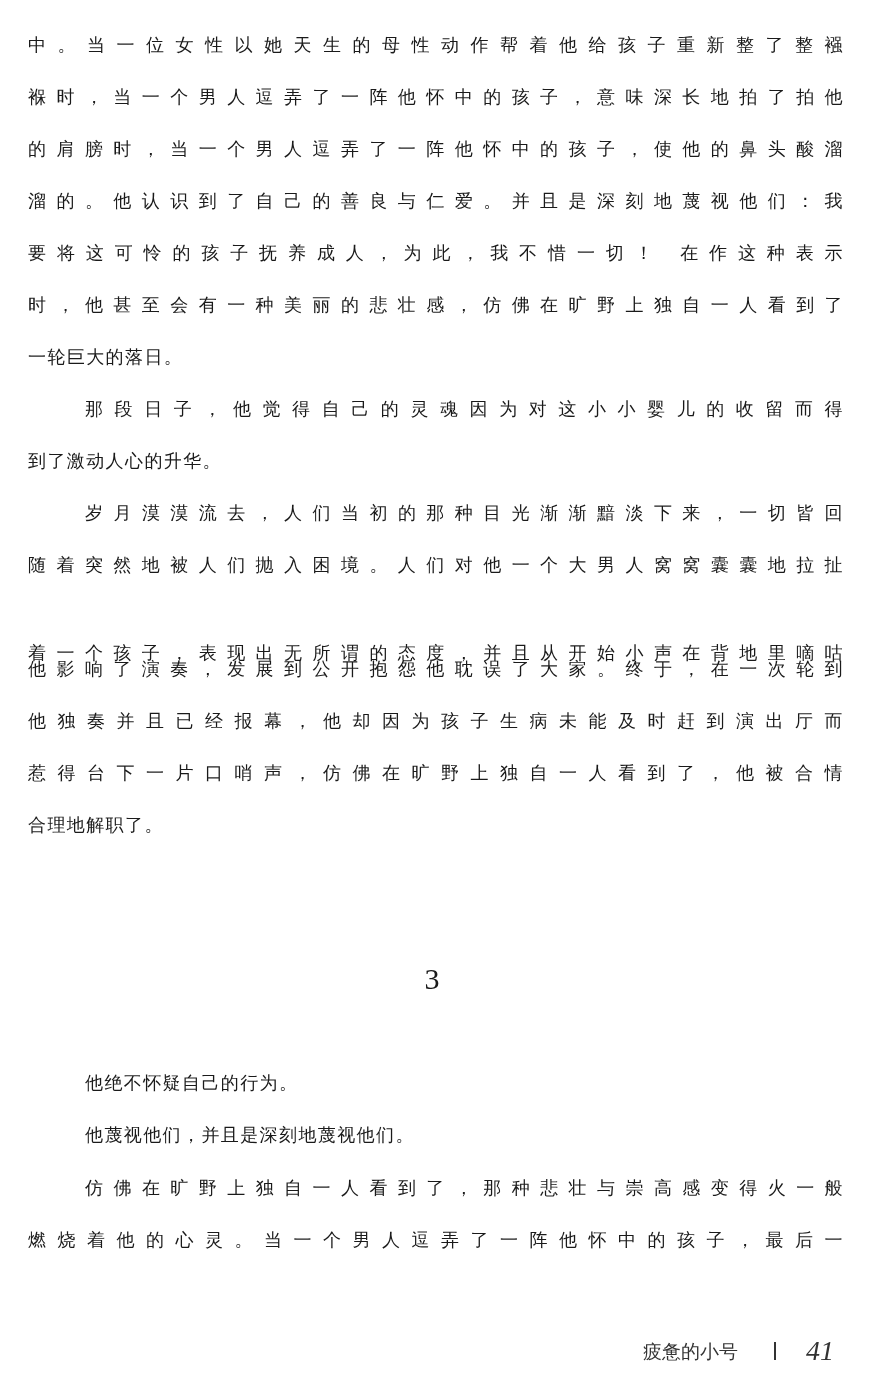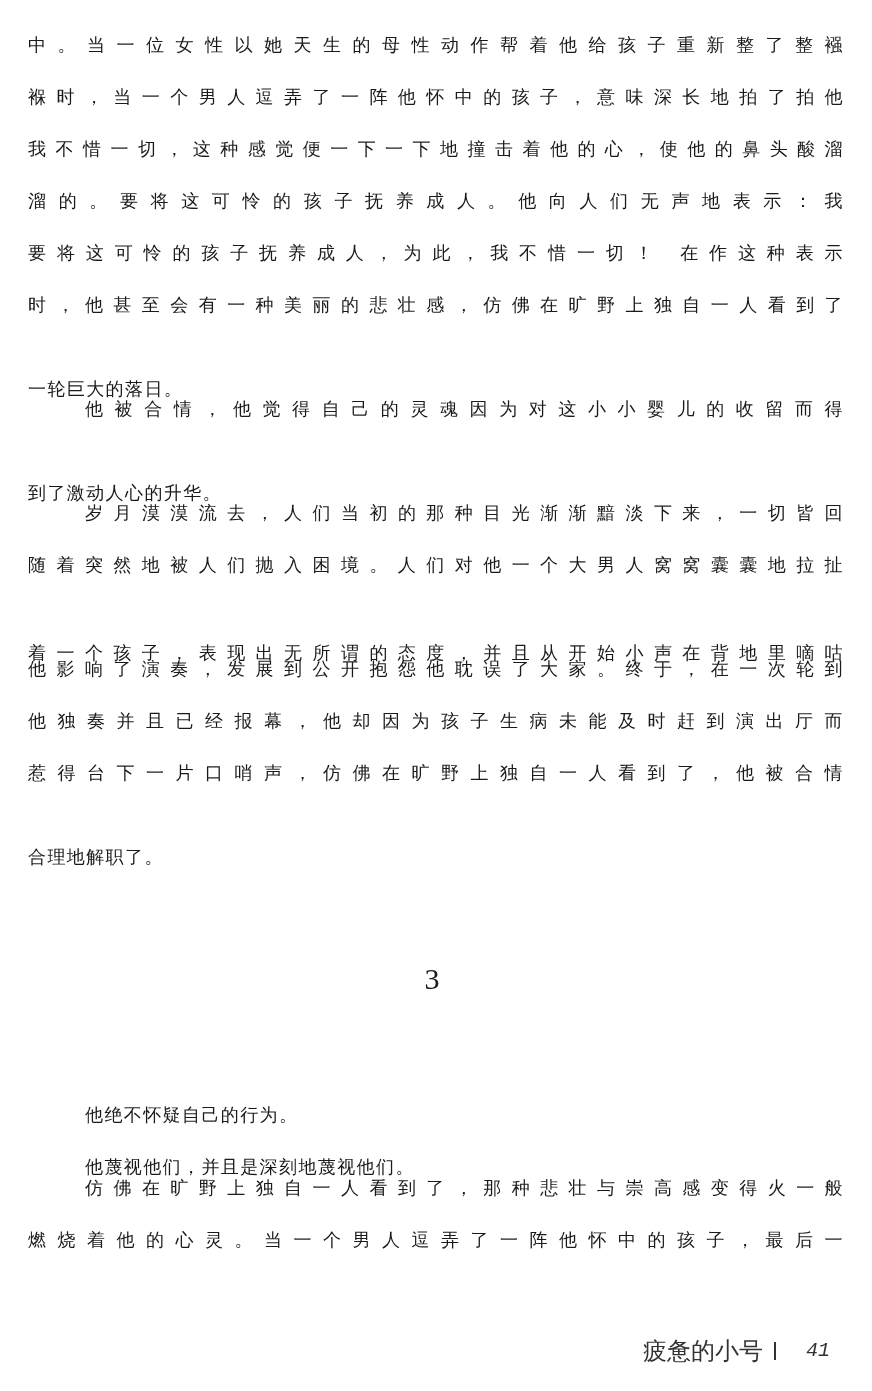--- a/index.html
+++ b/index.html
@@ -8,49 +8,49 @@
       font-family: "DejaVu Serif", "Liberation Serif", serif;
       color: #1a1a1a;
     }
     .page { position: absolute; left: 28px; top: 0; width: 816px; }
     .line {
       position: absolute; left: 0; width: 816px;
       font-size: 18px; line-height: 32px; height: 32px;
       white-space: nowrap; letter-spacing: 1.4px;
       text-align: justify; text-align-last: justify;
     }
-    .line.last { text-align-last: left; margin-top: 32px; }
+    .line.last { text-align-last: left; }
     .line.indent { padding-left: 57px; width: 759px; }
     .section-num {
       position: absolute; left: 0; width: 808px; text-align: center;
       top: 962px; font-size: 30px; line-height: 34px;
       font-family: "Liberation Serif", serif;
     }
     .footer {
       position: absolute; top: 1334px; height: 34px; line-height: 34px;
       font-size: 20px; color: #333;
     }
-    .footer-title { left: 643px; font-family: "DejaVu Sans", sans-serif; font-size: 24px; }
+    .footer-title { left: 643px; font-family: "DejaVu Sans", sans-serif; font-size: 19px; }
     .footer-sep { left: 774px; width: 2px; height: 18px; top: 1342px; background: #333; }
-    .footer-page { left: 806px; font-style: italic; font-family: Liberation Mono, monospace; font-size: 20px; }
+    .footer-page { left: 806px; font-style: italic; font-family: Liberation Serif, serif; font-size: 28px; }
   </style>
 </head>
 <body>
 
 <div class="page">
 
   <div class="line" style="top:29px">中。当一位女性以她天生的母性动作帮着他给孩子重新整了整襁</div>
   <div class="line" style="top:81px">褓时，当一个男人逗弄了一阵他怀中的孩子，意味深长地拍了拍他</div>
-  <div class="line" style="top:133px">我不惜一切，这种感觉便一下一下地撞击着他的心，使他的鼻头酸溜</div>
-  <div class="line" style="top:185px">溜的。要将这可怜的孩子抚养成人。他向人们无声地表示：我</div>
+  <div class="line" style="top:133px">的肩膀时，当一个男人逗弄了一阵他怀中的孩子，使他的鼻头酸溜</div>
+  <div class="line" style="top:185px">溜的。他认识到了自己的善良与仁爱。并且是深刻地蔑视他们：我</div>
   <div class="line" style="top:237px">要将这可怜的孩子抚养成人，为此，我不惜一切！ 在作这种表示</div>
   <div class="line" style="top:289px">时，他甚至会有一种美丽的悲壮感，仿佛在旷野上独自一人看到了</div>
   <div class="line last" style="top:341px">一轮巨大的落日。</div>
 
-  <div class="line indent" style="top:393px">他被合情，他觉得自己的灵魂因为对这小小婴儿的收留而得</div>
+  <div class="line indent" style="top:393px">那段日子，他觉得自己的灵魂因为对这小小婴儿的收留而得</div>
   <div class="line last" style="top:445px">到了激动人心的升华。</div>
 
   <div class="line indent" style="top:497px">岁月漠漠流去，人们当初的那种目光渐渐黯淡下来，一切皆回</div>
   <div class="line" style="top:549px">随着突然地被人们抛入困境。人们对他一个大男人窝窝囊囊地拉扯</div>
   <div class="line" style="top:637px">着一个孩子，表现出无所谓的态度，并且从开始小声在背地里嘀咕</div>
   <div class="line" style="top:653px">他影响了演奏，发展到公开抱怨他耽误了大家。终于，在一次轮到</div>
   <div class="line" style="top:705px">他独奏并且已经报幕，他却因为孩子生病未能及时赶到演出厅而</div>
   <div class="line" style="top:757px">惹得台下一片口哨声，仿佛在旷野上独自一人看到了，他被合情</div>
   <div class="line last" style="top:809px">合理地解职了。</div>
 

